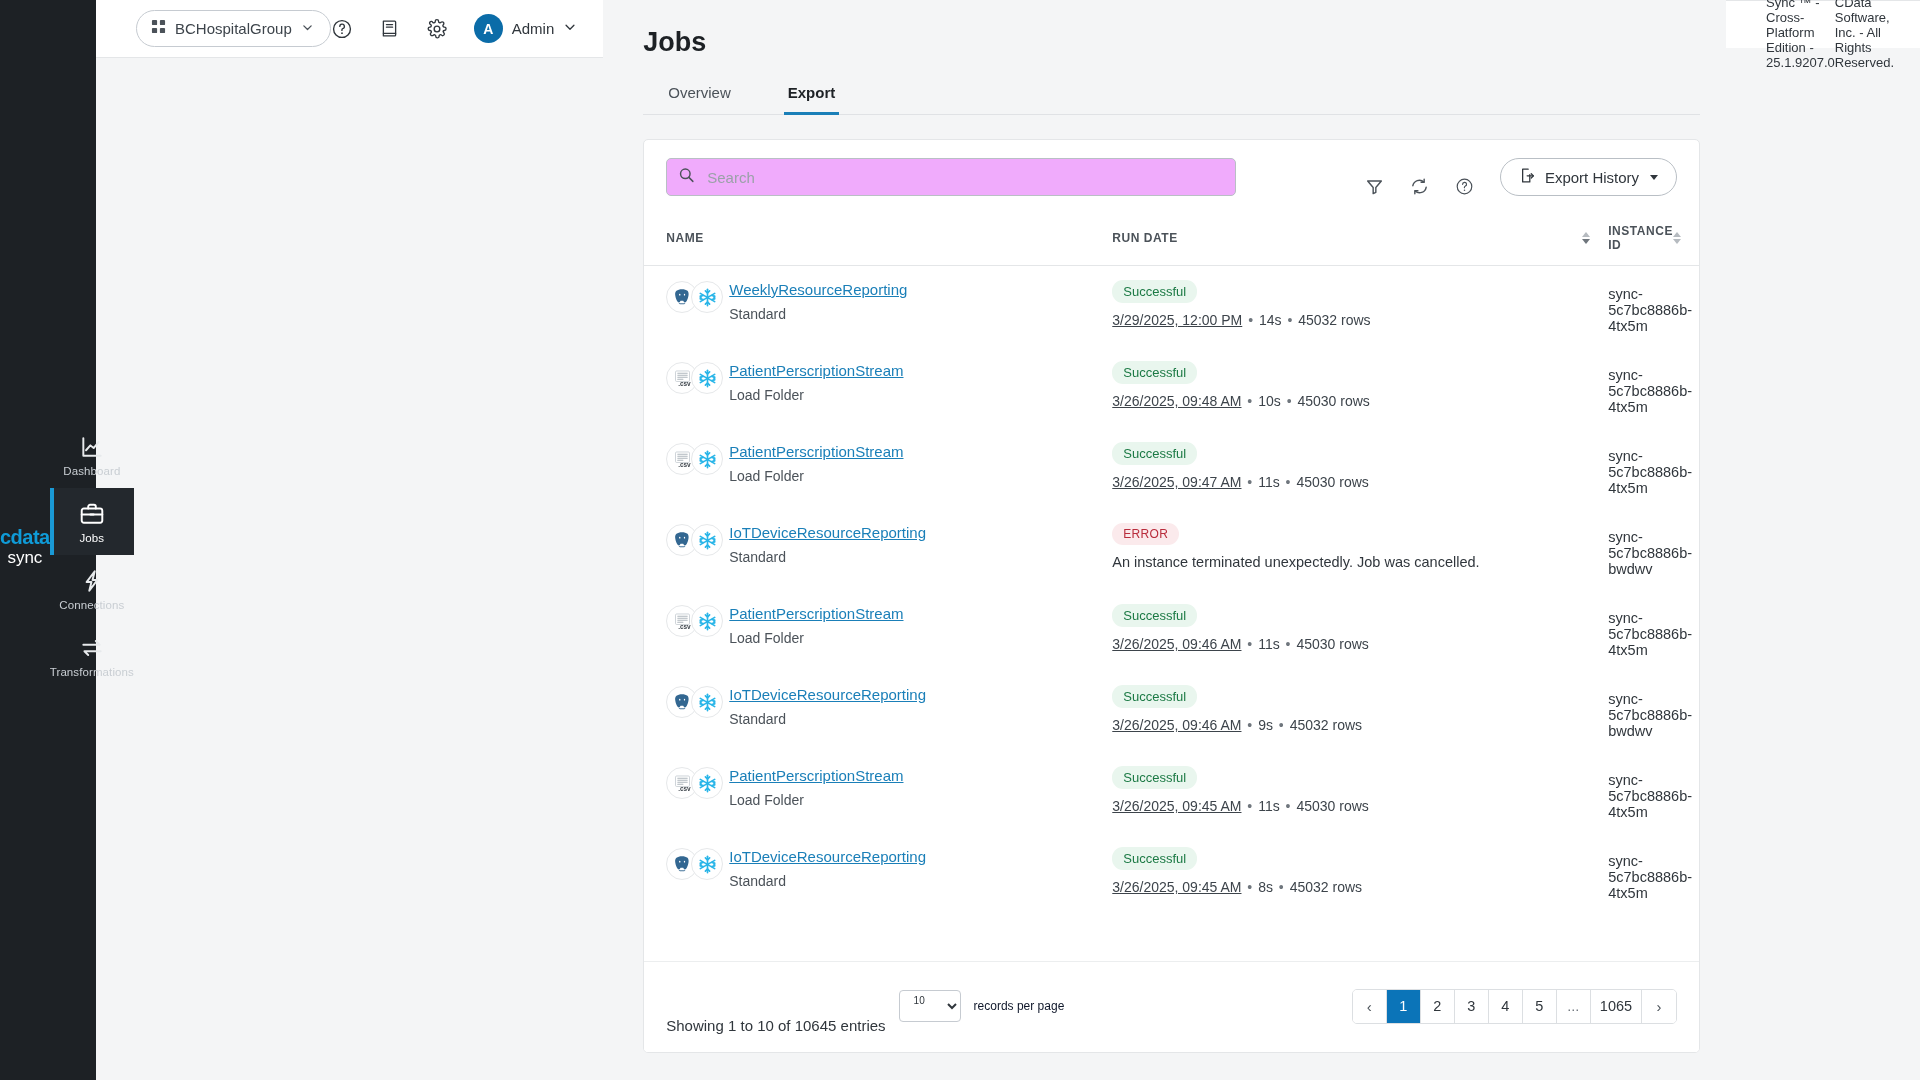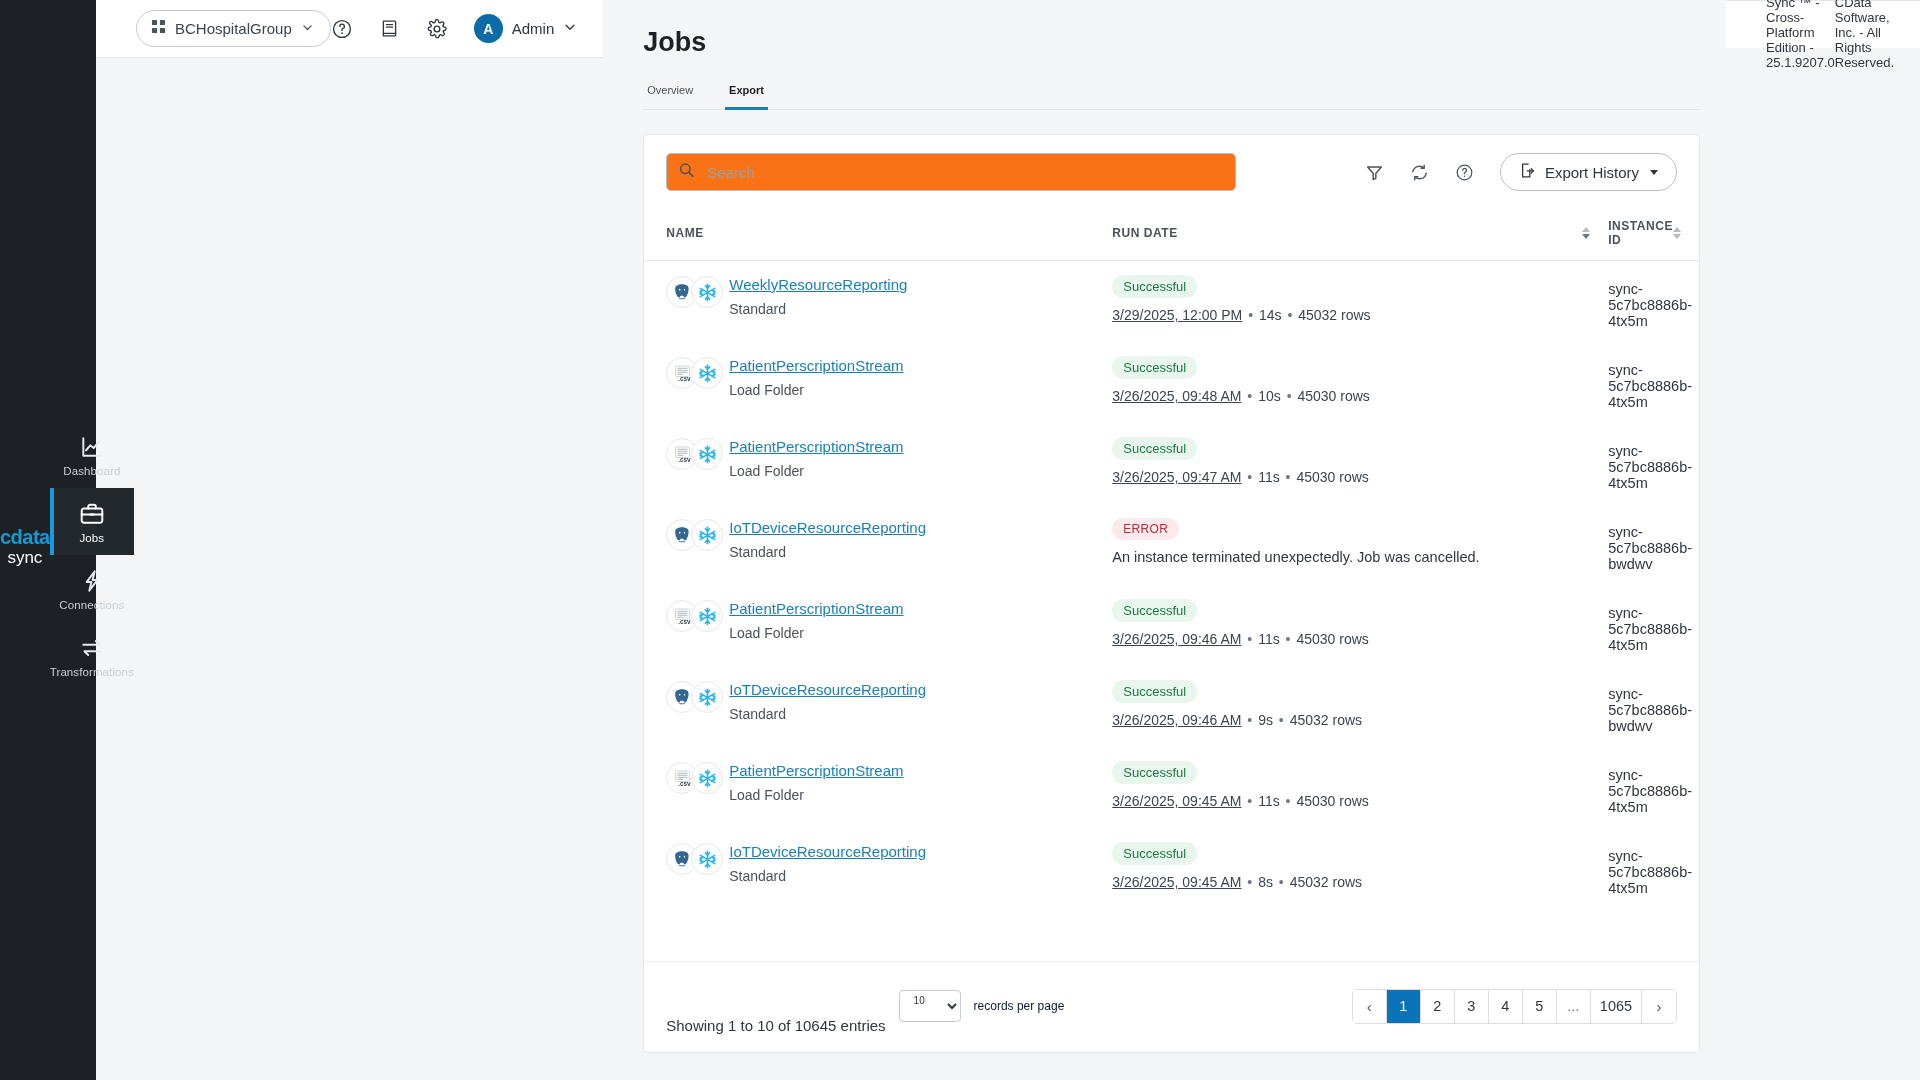--- a/index.html
+++ b/index.html
@@ -66,49 +66,49 @@
   .user-name { font-size: 15px; color: #30363c; }
 
   .content {
     flex: 1; overflow: hidden; padding: 0 26px 0 40px;
     display: flex; flex-direction: column;
   }
   .page-title { font-size: 27px; font-weight: 700; color: #1d2125; margin: 27px 0 0 0; }
 
   .tabs { display: flex; gap: 28px; margin-top: 26px; border-bottom: 1px solid #e0e2e5; }
   .tab {
-    font-size: 11px; color: #4b5259; padding: 0 4px 11px; cursor: pointer;
-    border-bottom: 3px solid transparent; margin-bottom: -1px;
+    font-size: 15px; color: #4b5259; padding: 0 4px 11px; cursor: pointer;
+    border-bottom: 3px solid transparent; margin-bottom: -1px; margin-left: 21px;
   }
   .tab.active { color: #1d2125; font-weight: 700; border-bottom-color: #1a7fb8; }
 
   .card {
     background: #fff; border: 1px solid #e4e6e8; border-radius: 5px;
     margin-top: 24px; flex: 1; display: flex; flex-direction: column;
     min-height: 0; overflow: hidden;
   }
 
   .toolbar {
     display: flex; align-items: center; padding: 18px 22px 16px 22px;
     flex: 0 0 auto;
   }
   .search-wrap {
     position: relative; width: 570px;
   }
   .search-input {
     width: 100%; height: 38px; border: 1px solid #b9bfc5; border-radius: 5px;
     padding: 0 12px 0 40px; font-size: 15px; color: #30363c;
-    font-family: "Liberation Sans", sans-serif; outline: none; background: #f97316;
+    font-family: "Liberation Sans", sans-serif; outline: none; background: #f0abfc;
   }
   .search-input::placeholder { color: #9aa1a8; }
   .search-icon-pos {
     position: absolute; left: 12px; top: 50%; transform: translateY(-50%);
     pointer-events: none;
   }
-  .toolbar-right { margin-left: auto; display: flex; align-items: center; gap: 26px; }
+  .toolbar-right { margin-left: auto; display: flex; align-items: flex-end; gap: 26px; }
   .export-btn {
     display: inline-flex; align-items: center; gap: 9px;
     border: 1px solid #b9bfc5; border-radius: 20px; background: #fff;
     padding: 8px 18px; font-size: 15px; color: #30363c; cursor: pointer;
     font-family: "Liberation Sans", sans-serif;
   }
   .caret-down {
     width: 0; height: 0; border-left: 4.5px solid transparent;
     border-right: 4.5px solid transparent; border-top: 5px solid #30363c;
     margin-left: 2px;

